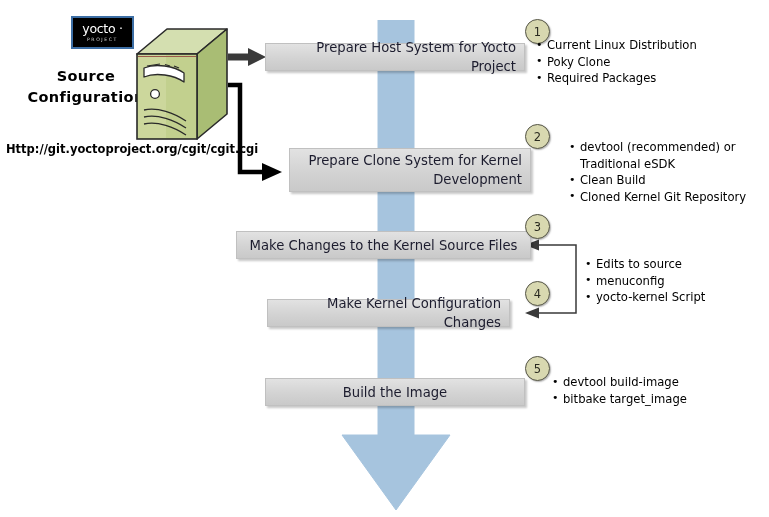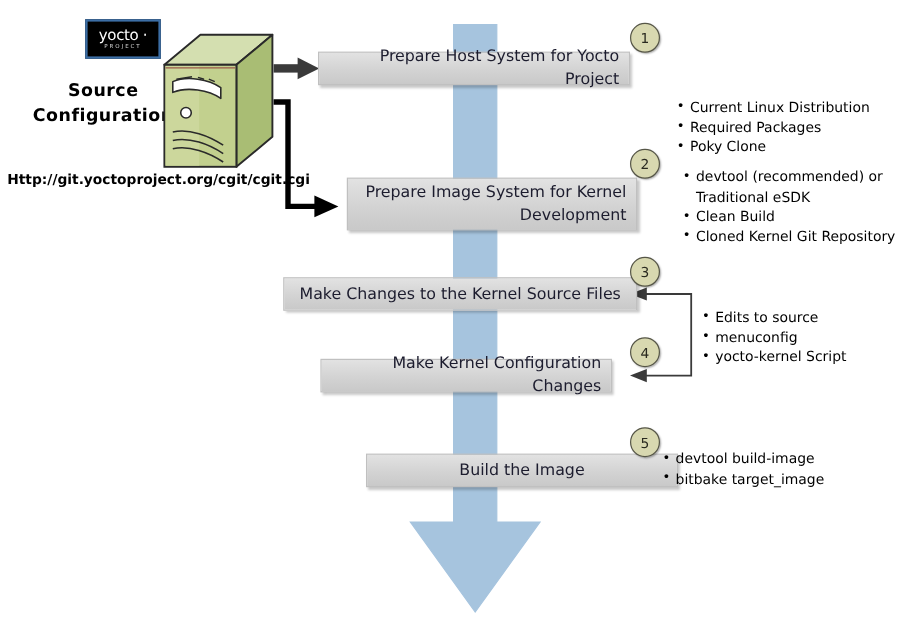--- a/index.html
+++ b/index.html
@@ -108,21 +108,21 @@
     text-align: right;
     color: #1c1c2e;
     font-size: 13.2px;
     line-height: 19px;
     padding: 0 8px;
   }
   #box1 { left: 265px; top: 43px;  width: 260px; height: 28px; }
   #box2 { left: 289px; top: 148px; width: 242px; height: 44px; }
   #box3 { left: 236px; top: 231px; width: 295px; height: 28px; }
   #box4 { left: 267px; top: 299px; width: 243px; height: 28px; }
-  #box5 { left: 265px; top: 378px; width: 260px; height: 28px; margin-left: 40px; }
+  #box5 { left: 265px; top: 378px; width: 260px; height: 28px; }
 
   
   .conn {
     position: absolute;
     left: 0;
     top: 0;
     width: 769px;
     height: 517px;
     pointer-events: none;
   }
@@ -164,21 +164,21 @@
   .bullets .bline.dot::before {
     content: "\2022";
     position: absolute;
     left: 0;
     top: -0.5px;
     font-size: 11px;
   }
   .bullets .bline.cont {
     padding-left: 11px;
   }
-  #bullets1 { left: 564px; top: 37px; margin-top: 44px; }
+  #bullets1 { left: 536px; top: 37px; }
   #bullets2 { left: 569px; top: 139px; }
   #bullets3 { left: 585px; top: 256px; }
   #bullets5 { left: 552px; top: 374px; }
   .ital { }
 </style>
 </head>
 <body>
 
 <div id="canvas">
 
@@ -228,35 +228,35 @@
 
     <polyline points="228,85 240,85 240,172 265,172" fill="none" stroke="#000000" stroke-width="4.5"></polyline>
     <polygon points="262,163 282,172 262,181" fill="#000000"></polygon>
 
     <polyline points="536,245 576,245 576,313 536,313" fill="none" stroke="#3a3a3a" stroke-width="1.5"></polyline>
     <polygon points="525,245 539,239.5 539,250.5" fill="#3a3a3a"></polygon>
     <polygon points="525,313 539,307.5 539,318.5" fill="#3a3a3a"></polygon>
   </svg>
 
   <div class="pbox" id="box1">Prepare Host System for Yocto Project</div>
-  <div class="pbox" id="box2">Prepare Image System for Kernel Development</div>
+  <div class="pbox" id="box2">Prepare Clone System for Kernel Development</div>
   <div class="pbox" id="box3">Make Changes to the Kernel Source Files</div>
   <div class="pbox" id="box4">Make Kernel Configuration Changes</div>
   <div class="pbox" id="box5">Build the Image</div>
 
   <div class="step-circle" id="circle1">1</div>
   <div class="step-circle" id="circle2">2</div>
   <div class="step-circle" id="circle3">3</div>
   <div class="step-circle" id="circle4">4</div>
   <div class="step-circle" id="circle5">5</div>
 
   <div class="bullets" id="bullets1">
       <div class="bline dot">Current Linux Distribution</div>
+      <div class="bline dot">Poky Clone</div>
       <div class="bline dot">Required Packages</div>
-      <div class="bline dot">Poky Clone</div>
     </div>
   <div class="bullets" id="bullets2">
       <div class="bline dot">devtool (recommended) or</div>
       <div class="bline cont">Traditional eSDK</div>
       <div class="bline dot">Clean Build</div>
       <div class="bline dot">Cloned Kernel Git Repository</div>
     </div>
   <div class="bullets" id="bullets3">
       <div class="bline dot">Edits to source</div>
       <div class="bline dot">menuconfig</div>

